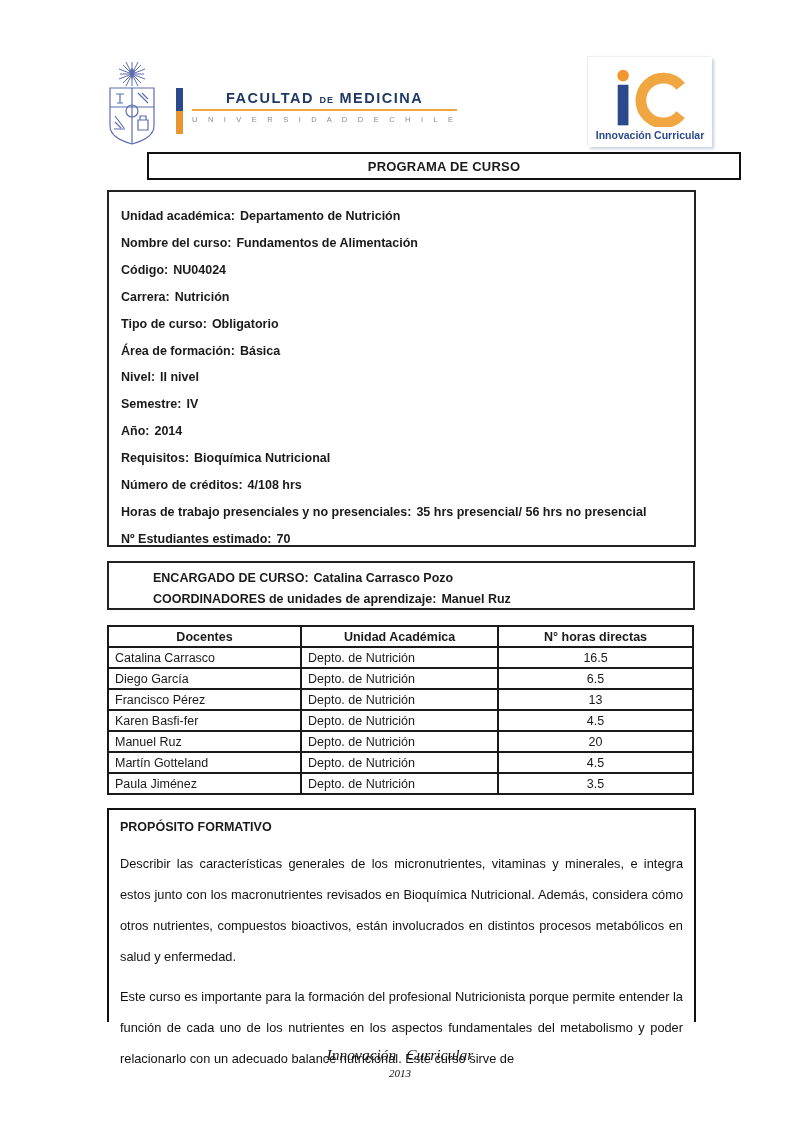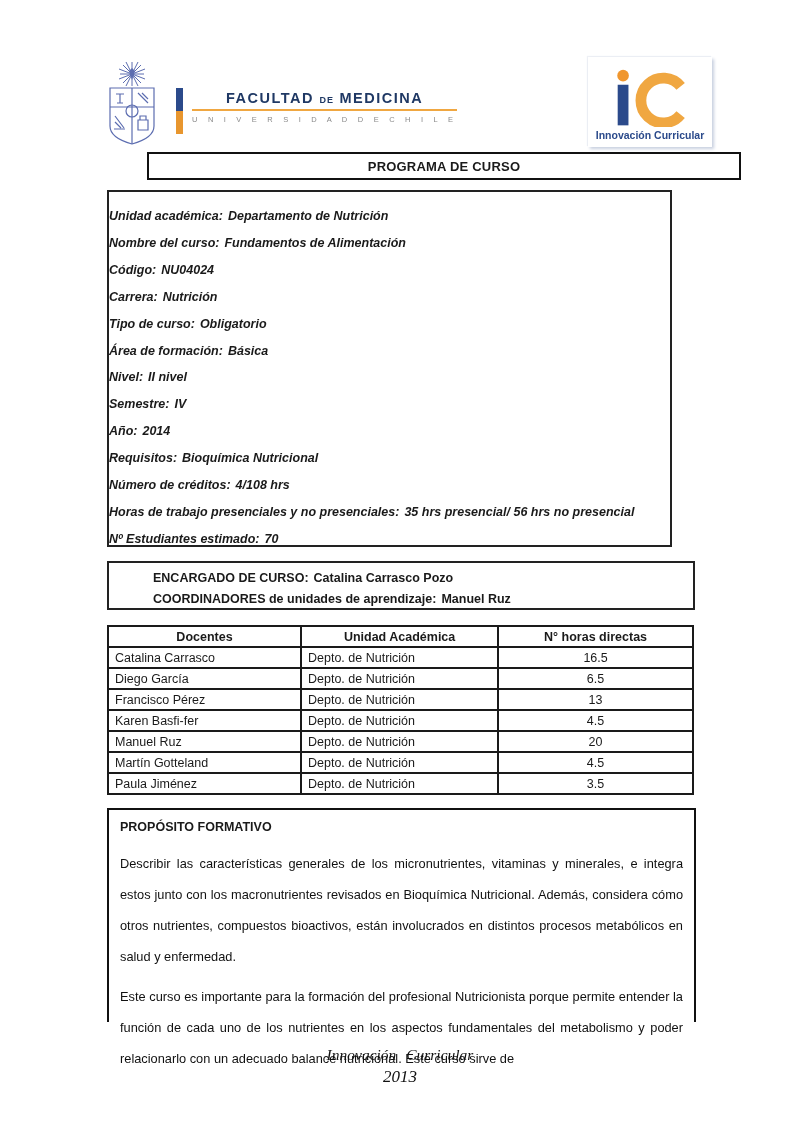--- a/index.html
+++ b/index.html
@@ -27,21 +27,21 @@
   .ic-label{font-size:10.5px;font-weight:bold;color:#2b4a8b;margin-top:2px;white-space:nowrap;}
   
   .title-box{
     position:absolute;left:103px;top:152px;width:590px;height:24px;
     border:2px solid #111;display:flex;align-items:center;justify-content:center;margin-left:44px;
   }
   .title-box span{font-size:13px;font-weight:bold;letter-spacing:.2px;}
   
   .info-box{
     position:absolute;left:107px;top:190px;width:561px;height:331px;
-    border:2px solid #222;padding:11px 0;font-style:italic;
+    border:2px solid #222;padding:11px 12px;
   }
   .info-line{font-size:12.5px;font-weight:bold;line-height:26.9px;white-space:nowrap;}
   .info-line .val{margin-left:5px;}
   
   .staff-box{
     position:absolute;left:107px;top:561px;width:563px;height:40px;
     border:2px solid #222;padding:5px 0 0 21px;
   }
   .staff-line{font-size:12.5px;font-weight:bold;line-height:21px;white-space:nowrap;padding-left:23px;}
   .staff-line .val{margin-left:5px;}
@@ -61,21 +61,21 @@
     border:2px solid #111;border-bottom:none;padding:10px 11px 0 11px;
   }
   .prop-title{font-size:12.5px;font-weight:bold;margin-bottom:14px;}
   .prop-par{font-size:12.8px;line-height:31px;text-align:justify;margin:0 0 9px 0;color:#111;}
   
   .footer{
     position:absolute;left:0;top:1046px;width:800px;text-align:center;
     font-family:"Liberation Serif",serif;font-style:italic;color:#111;
   }
   .footer .f1{font-size:15.5px;word-spacing:6px;}
-  .footer .f2{font-size:17px;margin-top:3px;}
+  .footer .f2{font-size:11px;margin-top:3px;}
 </style>
 </head>
 <body>
 
 <div class="page">
 
   <div class="uch-logo">
     <svg class="uch-shield" viewBox="0 0 68 88" fill="none" stroke="#5c6db0" stroke-width="1.2">
 
       <g stroke-width="1">

